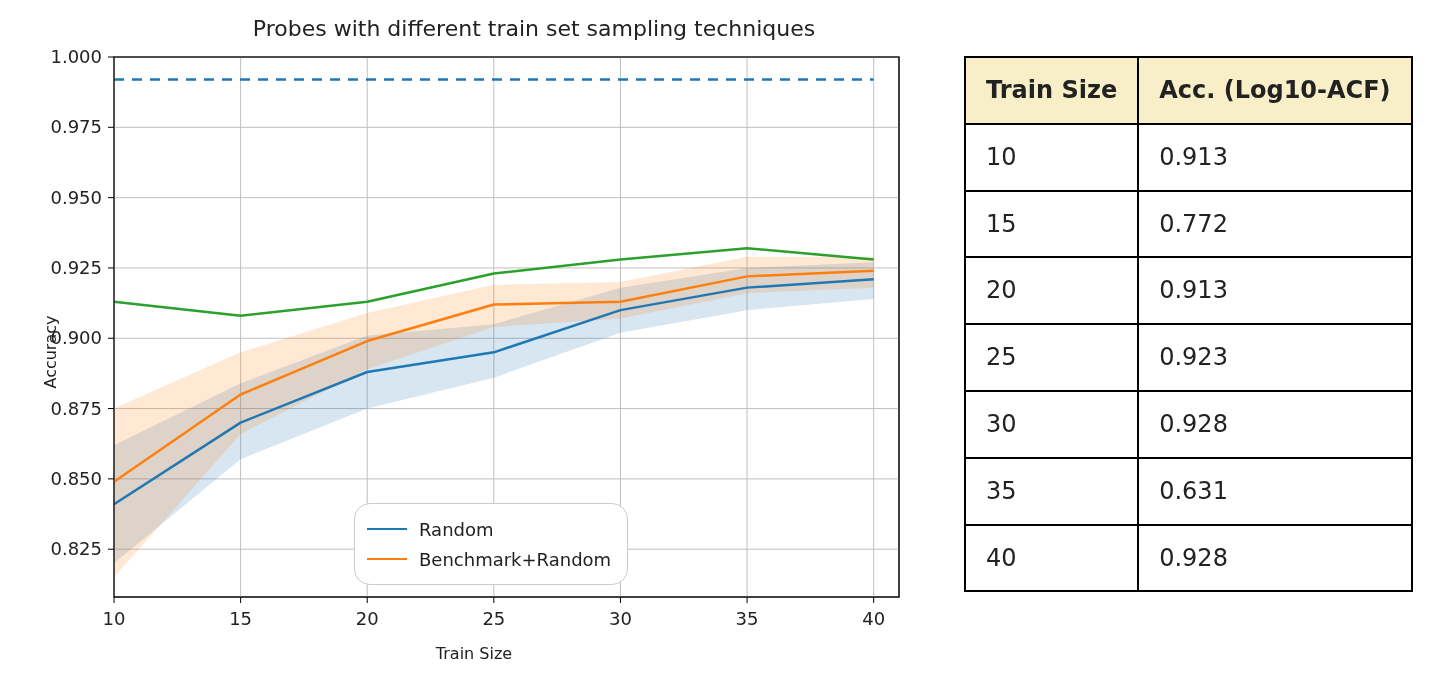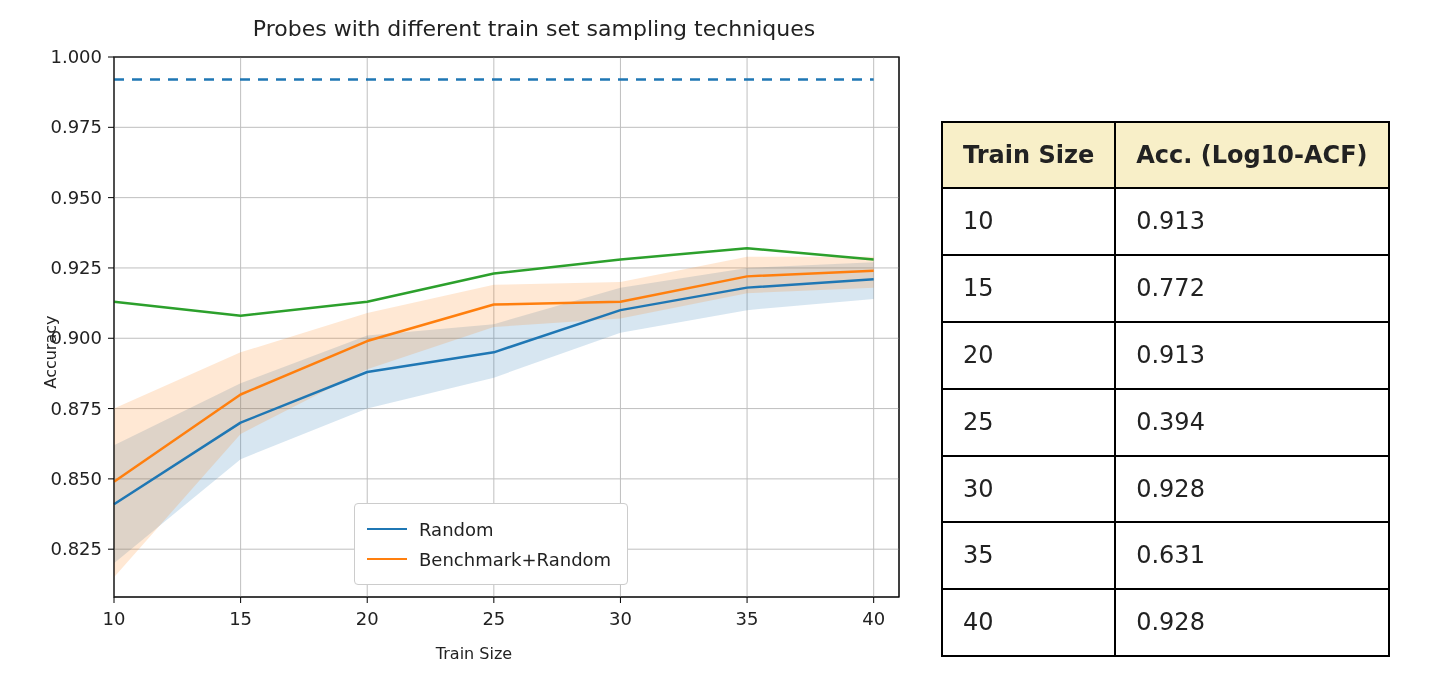--- a/index.html
+++ b/index.html
@@ -4,22 +4,22 @@
 <style>
   body {
     margin: 0;
     padding: 16px 24px;
     background: #fff;
     font-family: "DejaVu Sans", "Helvetica Neue", Arial, sans-serif;
     color: #222;
   }
   .figure-wrap {
     display: flex;
-    align-items: flex-end;
-    gap: 17px;
+    align-items: flex-start;
+    gap: 40px;
   }
   .chart-col { flex: 0 0 auto; }
   .table-col { flex: 0 0 auto; padding-top: 40px; }
 
   .chart-title {
     font-size: 22px;
     text-align: center;
     margin: 0 0 6px 120px;
     color: #222;
   }
@@ -40,21 +40,21 @@
     text-align: center;
     font-size: 16px;
     color: #222;
   }
   svg { display: block; }
 
   .legend-box {
     position: absolute;
     background: #fff;
     border: 1px solid #ccc;
-    border-radius: 4px;
+    border-radius: 16px;
     padding: 10px 16px 10px 12px;
     font-size: 18px;
     color: #222;
   }
   .legend-row { display: flex; align-items: center; gap: 12px; height: 30px; }
   .legend-swatch { width: 40px; height: 0; position: relative; }
   .legend-line { position:absolute; left:0; right:0; top:50%; border-top-width:2.5px; border-top-style:solid; transform:translateY(-50%);}
   .legend-line.dashed { border-top-style: dashed; }
 
   table.data-table {
@@ -172,21 +172,21 @@
           <tr>
             <td>15</td>
             <td>0.772</td>
           </tr>
           <tr>
             <td>20</td>
             <td>0.913</td>
           </tr>
           <tr>
             <td>25</td>
-            <td>0.394</td>
+            <td>0.923</td>
           </tr>
           <tr>
             <td>30</td>
             <td>0.928</td>
           </tr>
           <tr>
             <td>35</td>
             <td>0.631</td>
           </tr>
           <tr>

